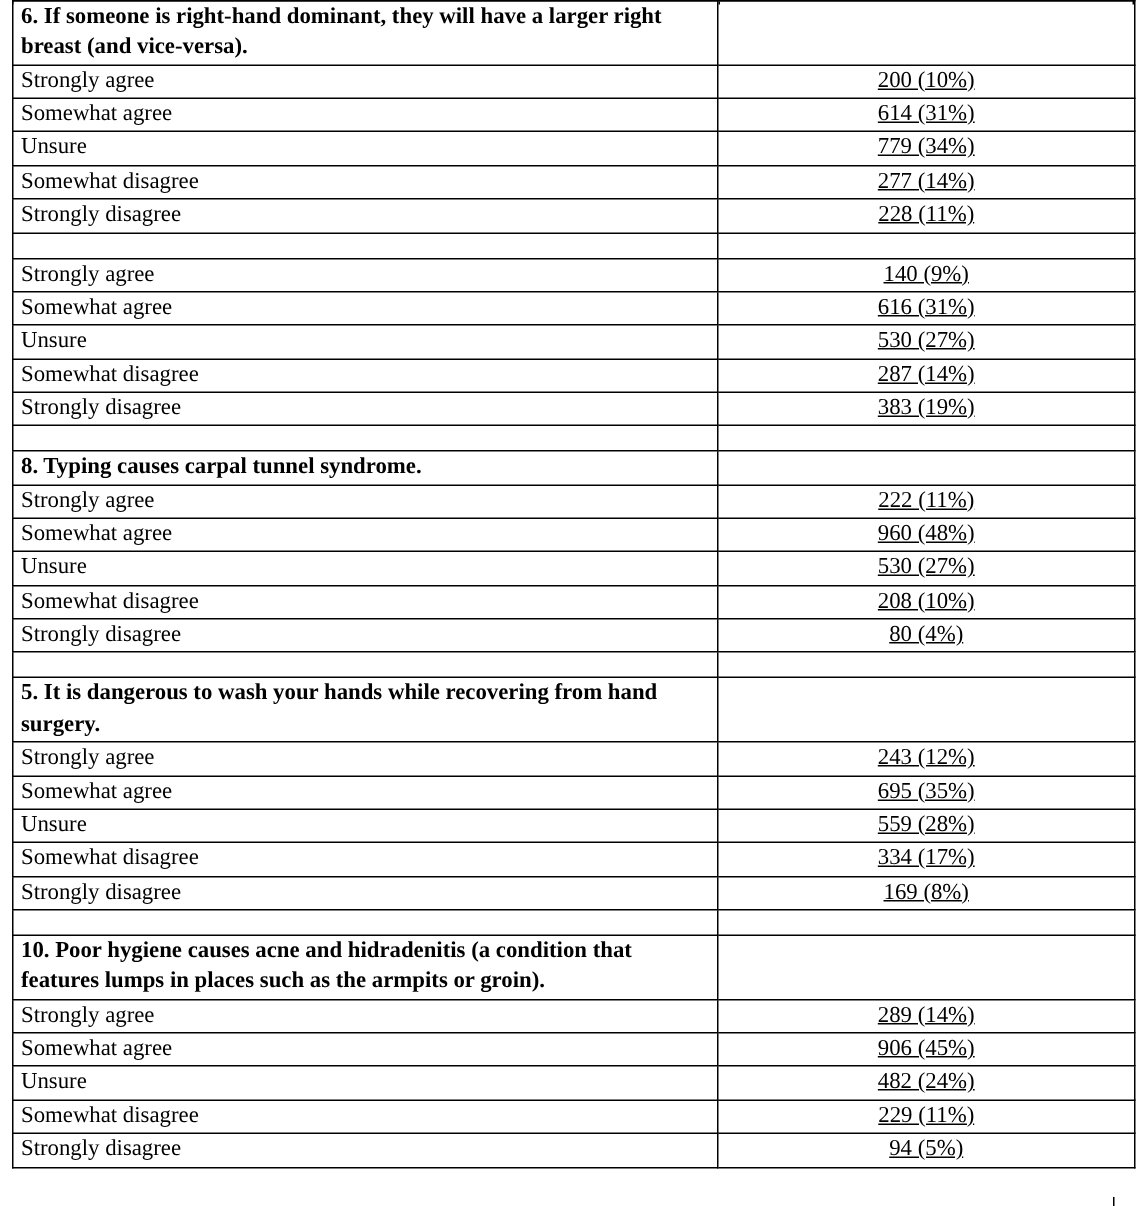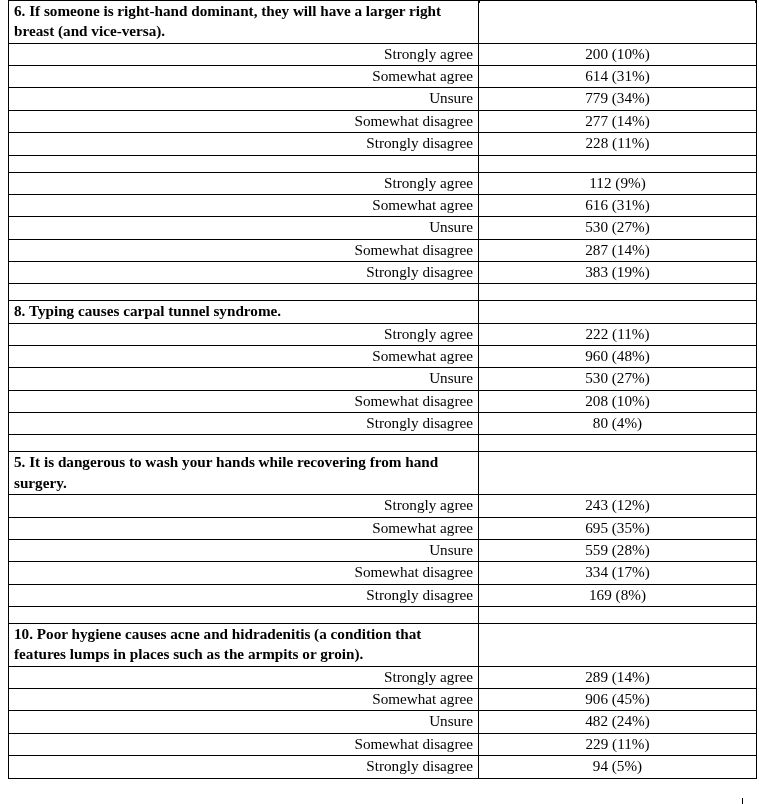--- a/index.html
+++ b/index.html
@@ -38,25 +38,26 @@
     line-height: 1.34;
     vertical-align: top;
     height: 21px;
     box-sizing: border-box;
   }
   td.question {
     font-weight: bold;
   }
   td.option {
     font-weight: normal;
-    text-align: right;
+    text-align: left;
   }
   td.value {
     text-align: center;
     font-weight: normal;
+    text-decoration: underline;
   }
   td.blank {
     height: 17px;
   }
   tr.spacer td {
     height: 17px;
     padding: 0;
   }
   .topstub {
     position: absolute;
@@ -127,21 +128,21 @@
         <td class="option">Strongly disagree</td>
         <td class="value">228 (11%)</td>
       </tr>
       <tr class="spacer">
         <td></td>
         <td></td>
       </tr>
 
       <tr>
         <td class="option">Strongly agree</td>
-        <td class="value">112 (9%)</td>
+        <td class="value">140 (9%)</td>
       </tr>
       <tr>
         <td class="option">Somewhat agree</td>
         <td class="value">616 (31%)</td>
       </tr>
       <tr>
         <td class="option">Unsure</td>
         <td class="value">530 (27%)</td>
       </tr>
       <tr>

